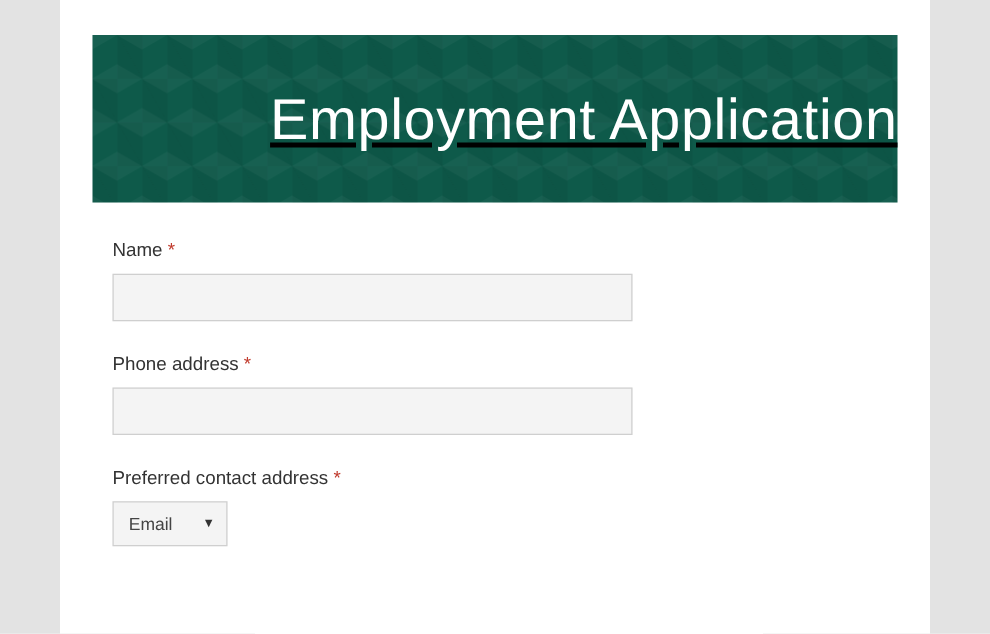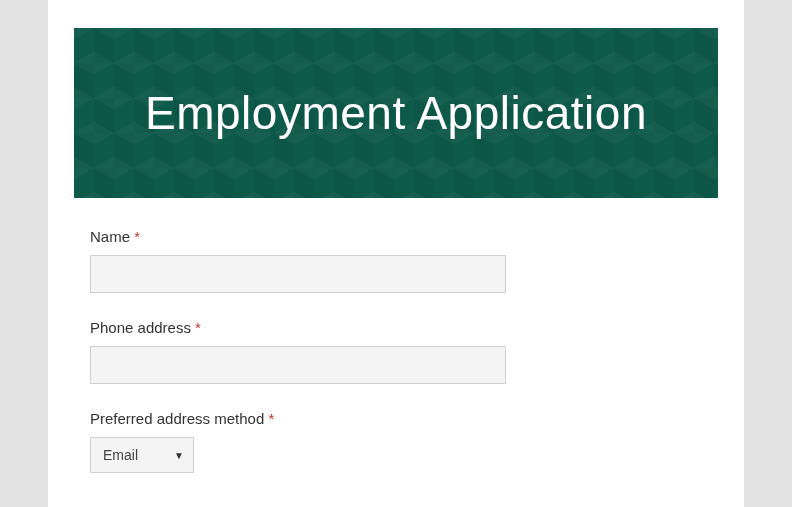--- a/index.html
+++ b/index.html
@@ -13,34 +13,35 @@
   .card {
     background: #ffffff;
     margin: 0 48px;
     padding: 0;
     min-height: 507px;
   }
   .banner {
     margin: 0 26px;
     position: relative;
     top: 28px;
-    height: 170px;
+    height: 134px;
     background-color: #0e5a4a;
     background-image:
       linear-gradient(30deg, rgba(255,255,255,0.04) 12%, transparent 12.5%, transparent 87%, rgba(255,255,255,0.04) 87.5%, rgba(255,255,255,0.04)),
       linear-gradient(150deg, rgba(255,255,255,0.04) 12%, transparent 12.5%, transparent 87%, rgba(255,255,255,0.04) 87.5%, rgba(255,255,255,0.04)),
       linear-gradient(30deg, rgba(255,255,255,0.04) 12%, transparent 12.5%, transparent 87%, rgba(255,255,255,0.04) 87.5%, rgba(255,255,255,0.04)),
       linear-gradient(150deg, rgba(255,255,255,0.04) 12%, transparent 12.5%, transparent 87%, rgba(255,255,255,0.04) 87.5%, rgba(255,255,255,0.04)),
       linear-gradient(60deg, rgba(0,0,0,0.06) 25%, transparent 25.5%, transparent 75%, rgba(0,0,0,0.06) 75%, rgba(0,0,0,0.06)),
       linear-gradient(60deg, rgba(0,0,0,0.06) 25%, transparent 25.5%, transparent 75%, rgba(0,0,0,0.06) 75%, rgba(0,0,0,0.06));
     background-size: 40px 70px;
     background-position: 0 0, 0 0, 20px 35px, 20px 35px, 0 0, 20px 35px;
     display: flex;
     align-items: center;
-    justify-content: center;
+    justify-content: flex-end;
+    text-decoration: underline;
   }
   .banner-title {
     color: #ffffff;
     font-size: 46px;
     font-weight: 300;
     letter-spacing: 0.5px;
     font-family: "Segoe UI Light", "Segoe UI", Arial, sans-serif;
   }
   .form-area {
     padding: 58px 42px 0 42px;
@@ -64,21 +65,21 @@
     height: 38px;
     border: 1px solid #cfcfcf;
     background: #f4f4f4;
     padding: 0 10px;
     font-size: 15px;
     color: #444;
     outline: none;
   }
   .select-wrap {
     position: relative;
-    width: 104px;
+    width: 92px;
   }
   .select {
     width: 100%;
     height: 36px;
     border: 1px solid #cfcfcf;
     background: #f4f4f4;
     padding: 0 28px 0 12px;
     font-size: 14px;
     color: #444;
     appearance: none;
@@ -122,21 +123,21 @@
           <span class="req">*</span>
         </div>
         <input type="text" class="text-input" value="" style="">
       </div>
     </div>
 
     <div class="row">
 
       <div class="field half2">
         <div class="label">
-          <span>Preferred address method</span>
+          <span>Preferred contact address</span>
           <span class="req">*</span>
         </div>
         <div class="select-wrap">
           <select class="select">
             <option>Email</option>
           </select>
           <span class="select-caret">▼</span>
         </div>
       </div>
     </div>

